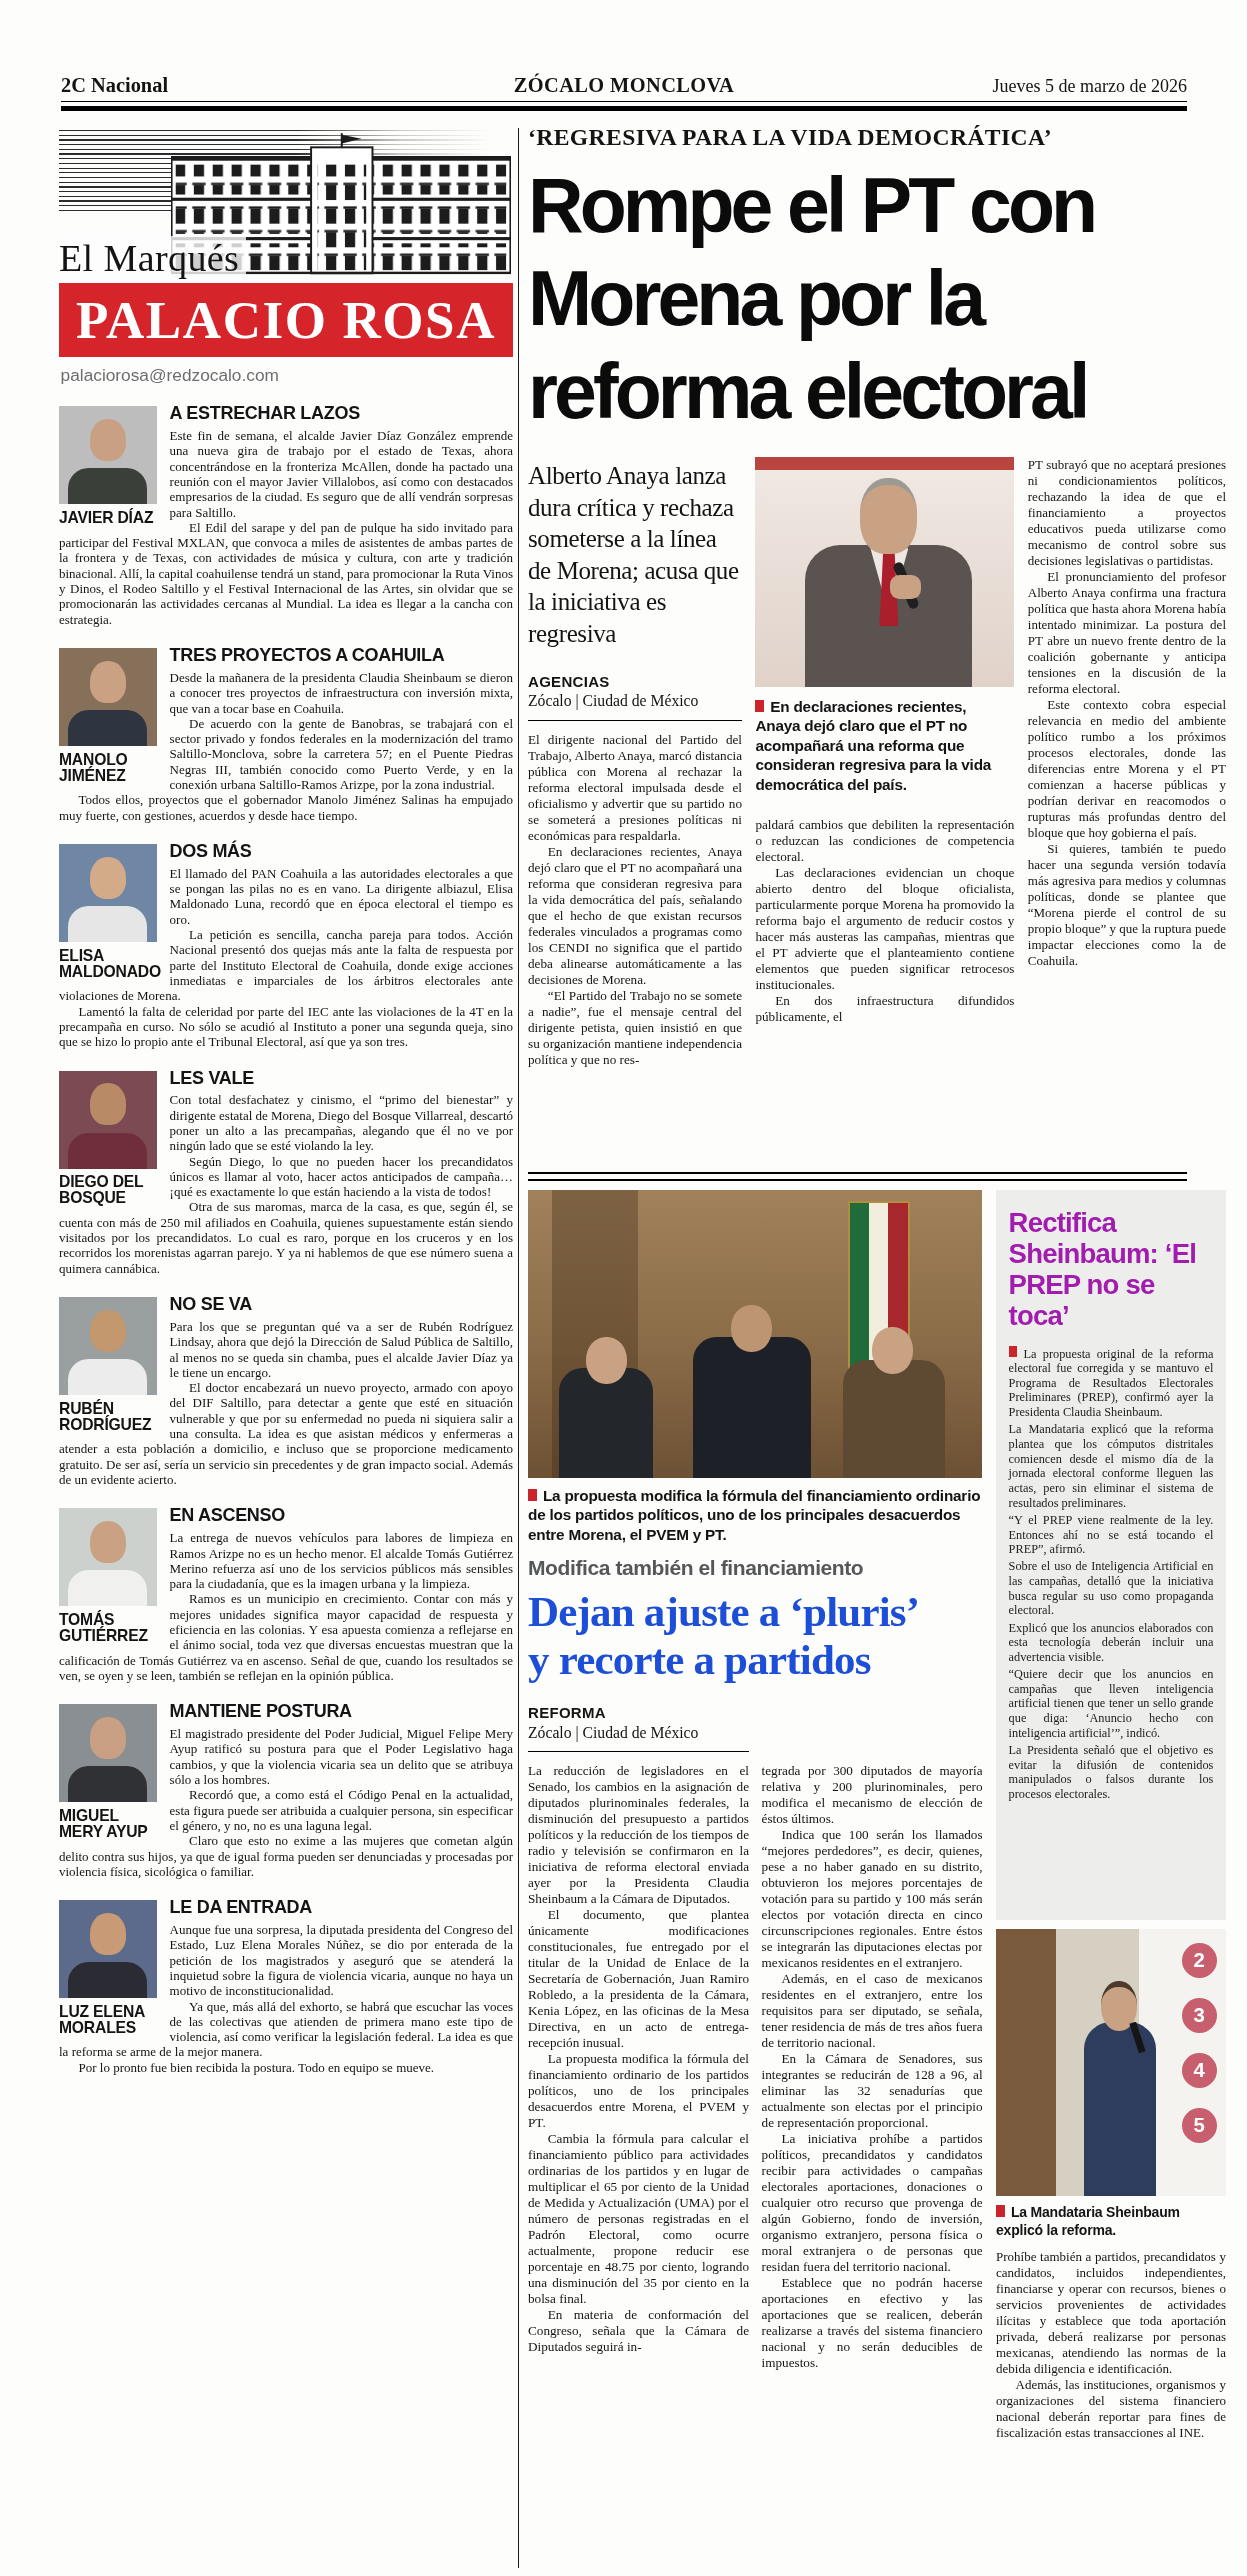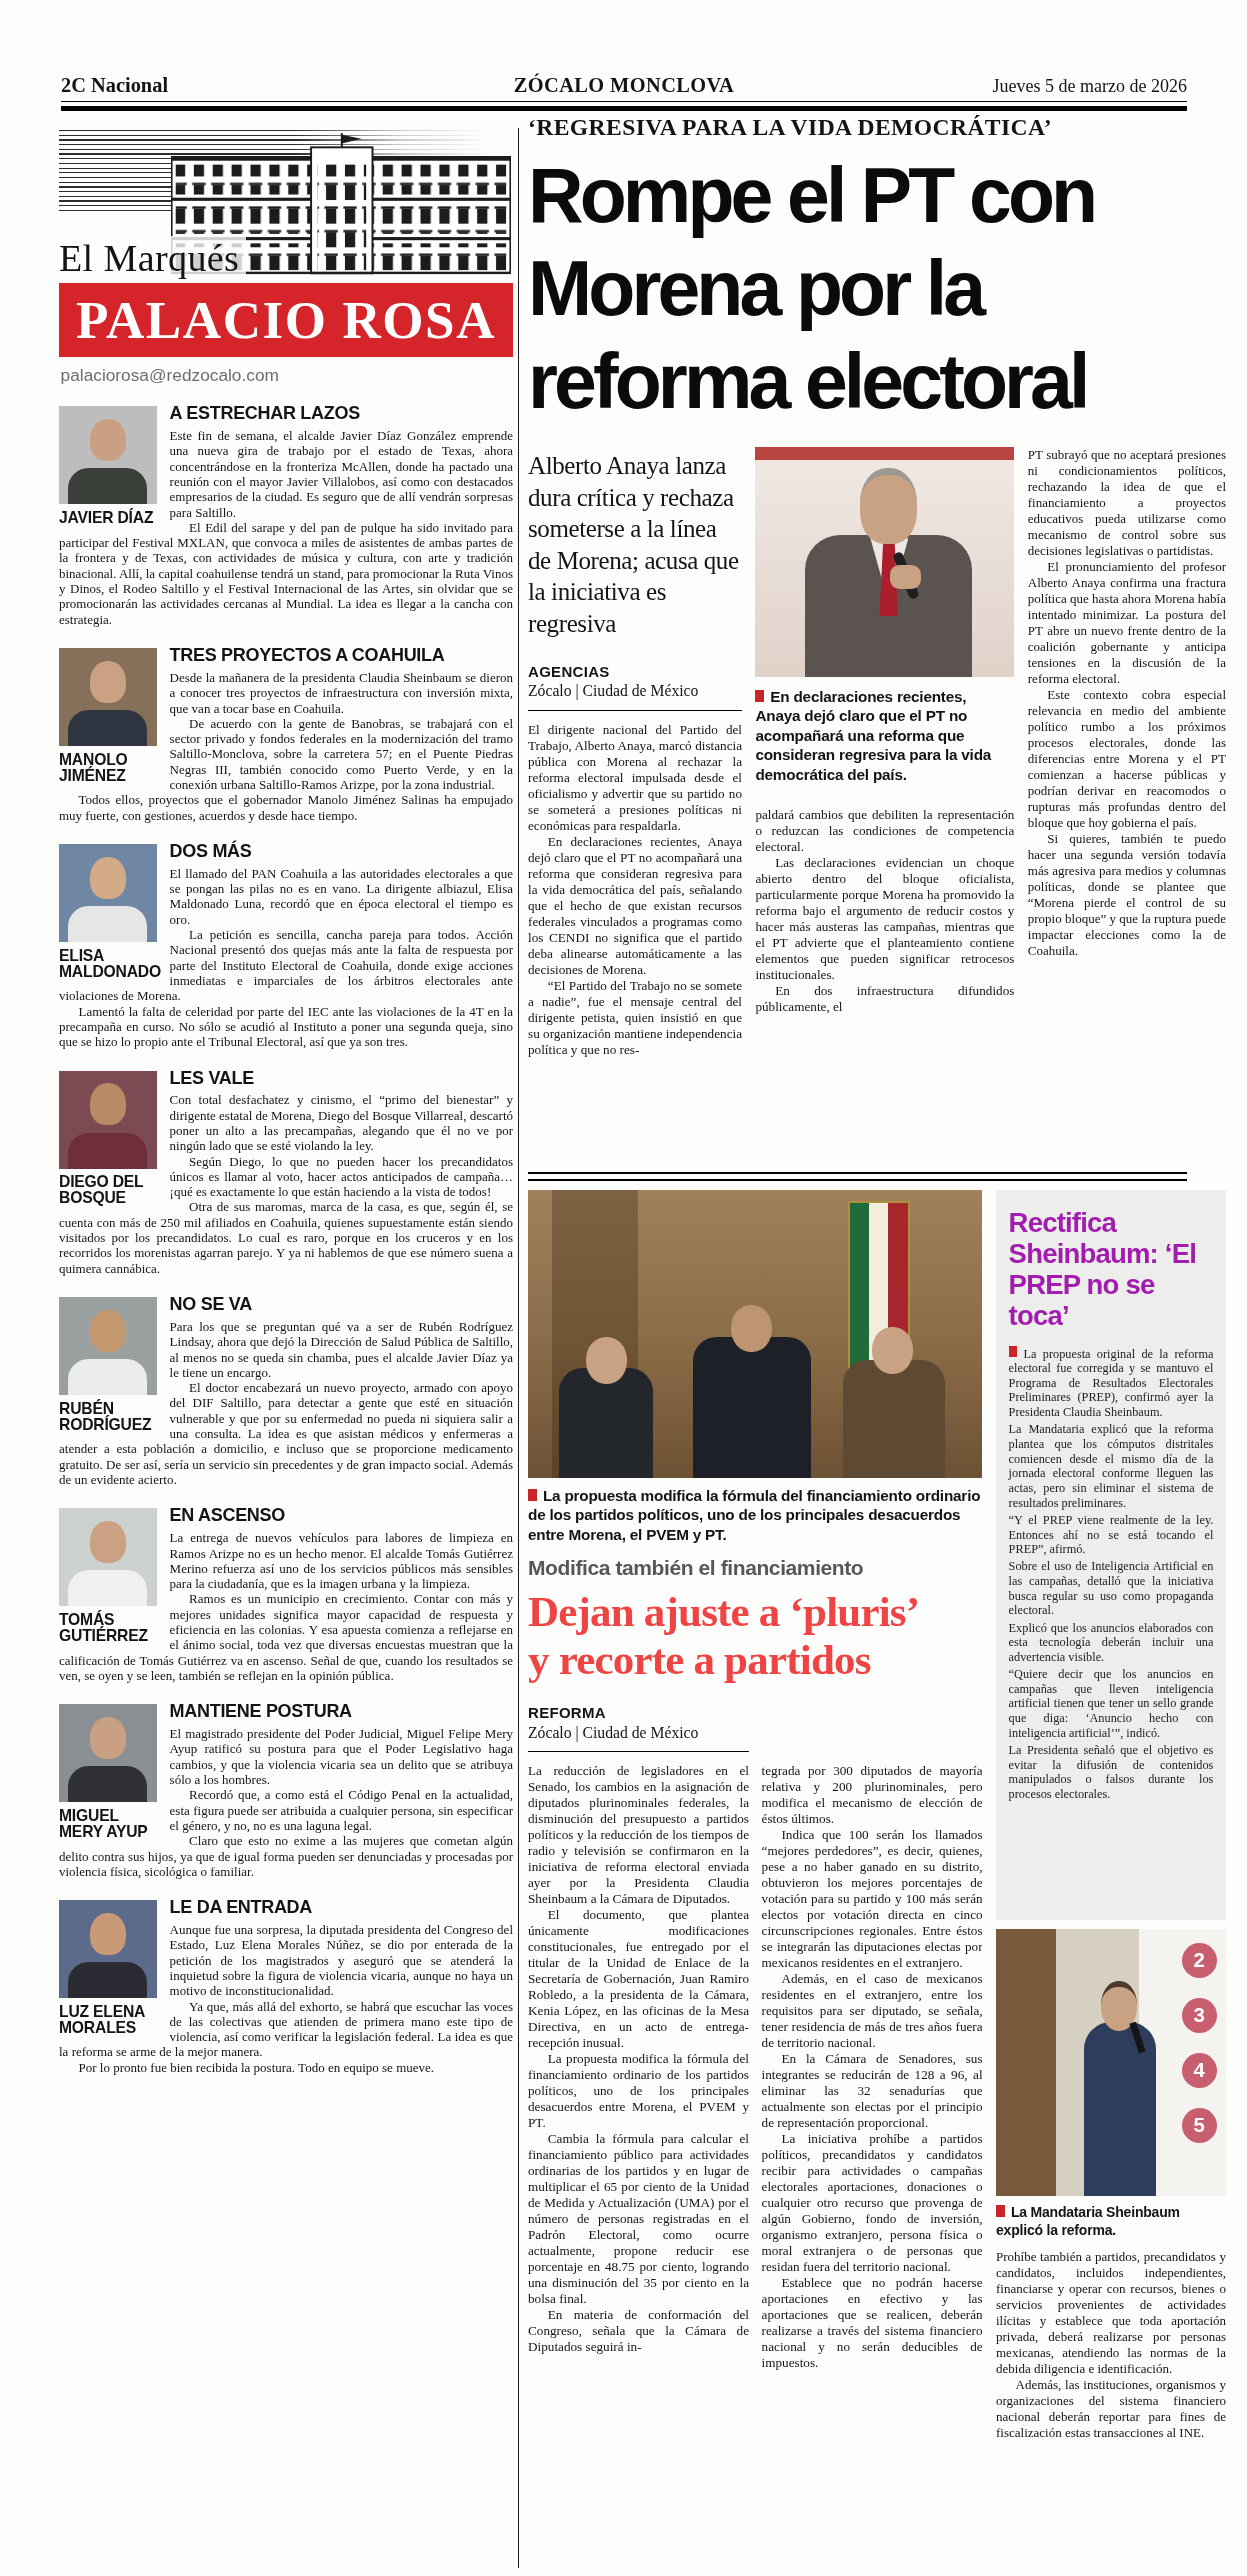--- a/index.html
+++ b/index.html
@@ -47,21 +47,21 @@
   .sec p + p{text-indent:1.5em;}
   .ph-jd .photo{--pbg:#bdbdbd;--pskin:#c9a083;--psuit:#3a3f3a;}
   .ph-mj .photo{--pbg:#86705a;--pskin:#caa183;--psuit:#2e3440;}
   .ph-em .photo{--pbg:#6f87a5;--pskin:#d3ab88;--psuit:#e6e6e6;}
   .ph-db .photo{--pbg:#7c4a52;--pskin:#b98a66;--psuit:#6f2f3a;}
   .ph-rr .photo{--pbg:#9aa0a0;--pskin:#c3986f;--psuit:#ececec;}
   .ph-tg .photo{--pbg:#cdd1cd;--pskin:#caa183;--psuit:#f0f0ef;}
   .ph-mm .photo{--pbg:#8a8f94;--pskin:#c9a083;--psuit:#2f3135;}
   .ph-lm .photo{--pbg:#5c6b8c;--pskin:#c89a76;--psuit:#2b2b33;}
   
-  .main{position:absolute;left:528px;top:114px;width:698px;}
+  .main{position:absolute;left:528px;top:124px;width:698px;}
   .kicker{font-weight:bold;font-size:23.6px;letter-spacing:0.4px;}
   .headline{font-family:"Liberation Sans",sans-serif;font-weight:bold;font-size:77px;line-height:1.21;letter-spacing:-3.9px;color:#0b0b0b;margin-top:7.9px;}
   .cols{display:flex;gap:13.4px;margin-top:19px;height:701px;overflow:hidden;}
   .c1{width:214px;flex:none;}
   .c2{width:259px;flex:none;}
   .c3{flex:1;min-width:0;}
   .standfirst{font-size:25px;line-height:1.26;letter-spacing:-0.4px;margin:3.1px 0 23.6px;}
   .byline{font-family:"Liberation Sans",sans-serif;font-weight:bold;font-size:15px;letter-spacing:0.3px;}
   .dateline{font-size:15.7px;margin:2.4px 0 9.4px;}
   .rule{border:none;border-top:1.2px solid #000;margin:0 0 11px;}
@@ -92,21 +92,21 @@
   .bigphoto .person{position:absolute;border-radius:23.6px 23.6px 0 0;background:#23262b;}
   .bigphoto .p1{left:31px;bottom:-7.9px;width:94px;height:118px;}
   .bigphoto .p2{left:165px;bottom:-7.9px;width:118px;height:149px;background:#1d2026;}
   .bigphoto .p3{left:315px;bottom:-7.9px;width:102px;height:126px;background:#5e4a33;}
   .bigphoto .hd{position:absolute;width:41px;height:47px;border-radius:48%;background:#c9a183;}
   .bigphoto .h1{left:58px;bottom:94px;}
   .bigphoto .h2{left:203px;bottom:126px;background:#bd9572;}
   .bigphoto .h3{left:344px;bottom:104px;}
   .ref .caption{margin:7.9px 0 7.9px;}
   .kicker2{font-family:"Liberation Sans",sans-serif;font-weight:bold;color:#565759;font-size:21px;letter-spacing:-0.4px;margin:11px 0 7.9px;}
-  .headline2{font-weight:bold;font-size:43px;line-height:1.12;letter-spacing:-0.8px;color:#ef4444;}
+  .headline2{font-weight:bold;font-size:43px;line-height:1.12;letter-spacing:-0.8px;color:#1d4ed8;}
   .ref .signoff{margin-top:20.4px;}
   .refcols{display:flex;gap:12.6px;margin-top:9.4px;height:802px;overflow:hidden;}
   .refcols > div{width:221px;flex:none;}
   
   .box{background:#ededec;padding:15.7px 12.6px 12.6px;height:730px;overflow:hidden;box-sizing:border-box;}
   .box h2{font-family:"Liberation Sans",sans-serif;font-weight:bold;font-size:27.5px;line-height:1.13;letter-spacing:-0.8px;margin:1.6px 0 14px;color:#a21caf;}
   .box p{font-family:Liberation Serif, serif;font-size:12.3px;line-height:14.7px;text-align:justify;margin:0 0 2.4px;color:#222;}
   .sphoto{height:267px;margin-top:9.4px;position:relative;overflow:hidden;
     background:linear-gradient(90deg,#7a5a3d 0 26%,#d6d0c2 26% 62%,#f5f3ef 62%);}
   .sphoto .sb-body{position:absolute;left:88px;top:93px;width:72px;height:181px;background:#2e3d5e;border-radius:27px 27px 0 0;}

